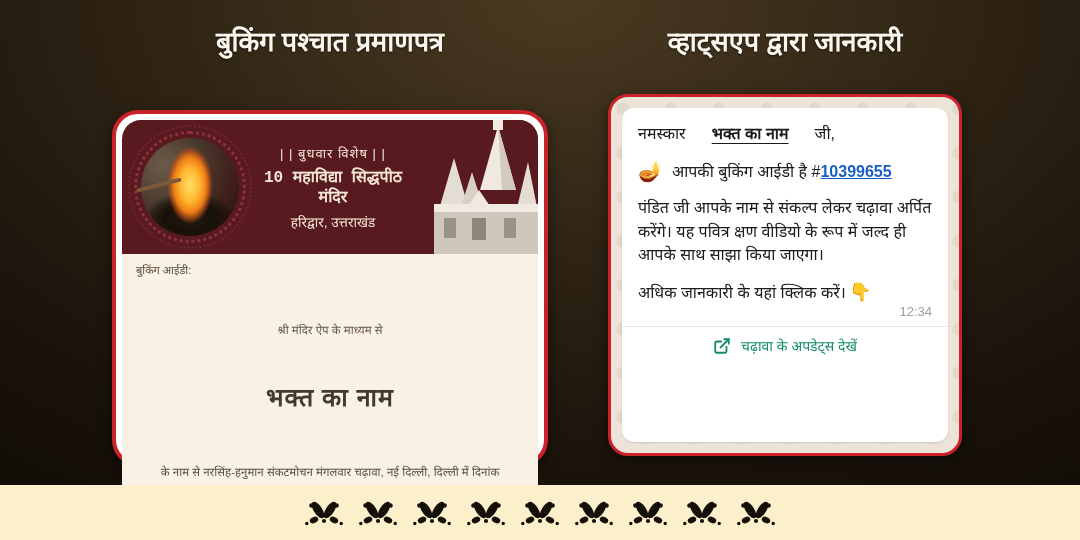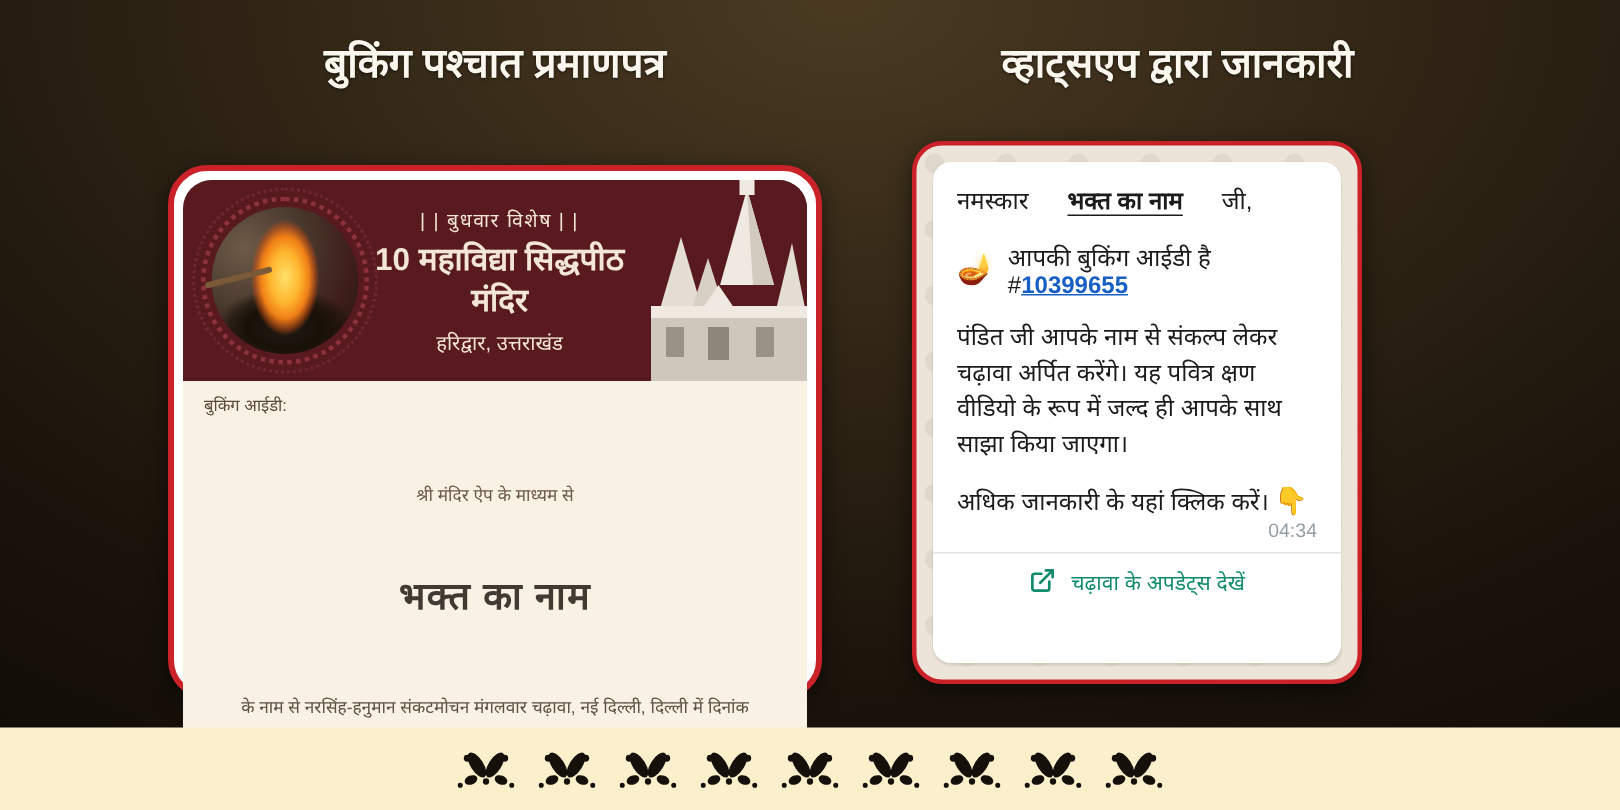--- a/index.html
+++ b/index.html
@@ -28,42 +28,42 @@
   .havan-photo{position:absolute;inset:7px;border-radius:50%;overflow:hidden;
     background:
       radial-gradient(ellipse 26px 44px at 50% 48%, #ffe06a 0%, #ffb62e 38%, #f07f16 62%, rgba(200,80,20,.55) 78%, rgba(60,30,18,0) 88%),
       radial-gradient(ellipse 46px 26px at 50% 82%, #201a15 0%, #171108 55%, rgba(23,17,8,.6) 80%, rgba(23,17,8,0) 100%),
       radial-gradient(circle at 22% 28%, #6e5b49 0%, #4a3a2e 38%, #2c211794 70%, #1d1510 100%);
   }
   .havan-stick{position:absolute;left:2px;top:52px;width:46px;height:4px;background:#7a5a38;
     transform:rotate(-14deg);border-radius:2px;}
   .cert-head-center{flex:1;text-align:center;color:#f4e6d6;padding:0 4px;}
   .cert-badge{font-size:13px;letter-spacing:1px;}
-  .cert-temple-name{font-size:21px;font-weight:bold;line-height:1.25;max-width:228px;margin:6px auto 0;}
+  .cert-temple-name{font-size:16px;font-weight:bold;line-height:1.25;max-width:228px;margin:6px auto 0;font-family:Liberation Mono, monospace;}
   .cert-location{font-size:13.5px;margin-top:5px;}
   .temple-art{flex:none;width:118px;height:134px;}
   .cert-body{flex:1;background:#f8f1e4;padding:8px 14px 0;display:flex;flex-direction:column;gap:36px;}
   .booking-label{font-size:11px;color:#55varp;color:#5a4a3a;align-self:flex-start;}
   .via-app{font-size:11.5px;color:#6b5848;text-align:center;margin-top:9px;}
   .devotee-name-cert{font-size:25px;font-weight:bold;color:#403a32;text-align:center;margin-top:6px;letter-spacing:1px;}
   .cert-para{font-size:11.5px;color:#5d4f42;text-align:center;line-height:1.95;margin-top:12px;padding:0 4px;}
   .logos-row{margin-top:auto;display:flex;justify-content:space-between;align-items:flex-start;padding:0 14px 3px;}
   .logo-block{display:flex;flex-direction:column;align-items:center;}
   .left-logo-circle{width:50px;height:50px;border-radius:50%;
     background:radial-gradient(circle at 32% 30%, #e4ecab 0%, #b6cd6d 30%, #7fae4e 55%, #4e7d2f 80%, #36561f 100%);}
   .left-logo-caption{font-size:6.5px;color:#4a3b2e;text-align:center;line-height:1.6;margin-top:4px;width:130px;}
   .right-logo-circle{width:46px;height:46px;border-radius:50%;background:#f9b513;
     display:flex;align-items:center;justify-content:center;}
   .right-logo-caption{font-size:8px;color:#c43c28;font-weight:bold;margin-top:3px;}
   .cert-footer{height:25px;flex:none;background:#4b1217;border-radius:0 0 19px 19px;
     color:#e9d8c4;font-size:10px;display:flex;align-items:center;justify-content:center;gap:10px;}
   .cert-footer .arrow{letter-spacing:-1px;font-size:10px;color:#d8c3aa;}
 
   
-  .wa-card{position:absolute;left:608px;top:94px;width:300px;height:362px;
+  .wa-card{position:absolute;left:608px;top:94px;width:354px;height:362px;
     box-sizing:border-box;border:3px solid #cb2229;border-radius:20px;
     background-color:#ece4d8;
     background-image:radial-gradient(circle at 12px 12px, rgba(170,160,140,.18) 6px, transparent 7px),
                      radial-gradient(circle at 34px 30px, rgba(170,160,140,.12) 9px, transparent 10px);
     background-size:48px 44px;
     padding:11px;box-shadow:0 4px 14px rgba(0,0,0,.5);}
   .wa-bubble{background:#ffffff;border-radius:12px;height:100%;box-sizing:border-box;
     padding:12px 16px 10px;font-size:16px;color:#1b1b1b;display:flex;flex-direction:column;
     box-shadow:0 1px 2px rgba(0,0,0,.12);overflow:hidden;}
   .wa-greeting{display:flex;gap:26px;align-items:baseline;margin-top:2px;}
@@ -165,21 +165,21 @@
     </div>
     <div class="wa-booking">
       <span class="diya">🪔</span>
       <span><span>आपकी बुकिंग आईडी है #</span><a class="wa-booking-link">10399655</a></span>
     </div>
     <div class="wa-para">पंडित जी आपके नाम से संकल्प लेकर चढ़ावा अर्पित करेंगे। यह पवित्र क्षण वीडियो के रूप में जल्द ही आपके साथ साझा किया जाएगा।</div>
     <div class="wa-cta">
       <span>अधिक जानकारी के यहां क्लिक करें।</span>
       <span class="point-emoji">👇</span>
     </div>
-    <div class="wa-time">04:34</div>
+    <div class="wa-time">12:34</div>
     <div class="wa-divider"></div>
     <div class="wa-button">
       <svg width="18" height="18" viewBox="0 0 24 24" fill="none" stroke="currentColor" stroke-width="2.4" stroke-linecap="round" stroke-linejoin="round">
         <path d="M18 13v6a2 2 0 0 1-2 2H5a2 2 0 0 1-2-2V8a2 2 0 0 1 2-2h6"></path>
         <polyline points="15 3 21 3 21 9"></polyline>
         <line x1="10" y1="14" x2="21" y2="3"></line>
       </svg>
       <span>चढ़ावा के अपडेट्स देखें</span>
     </div>
   </div>

